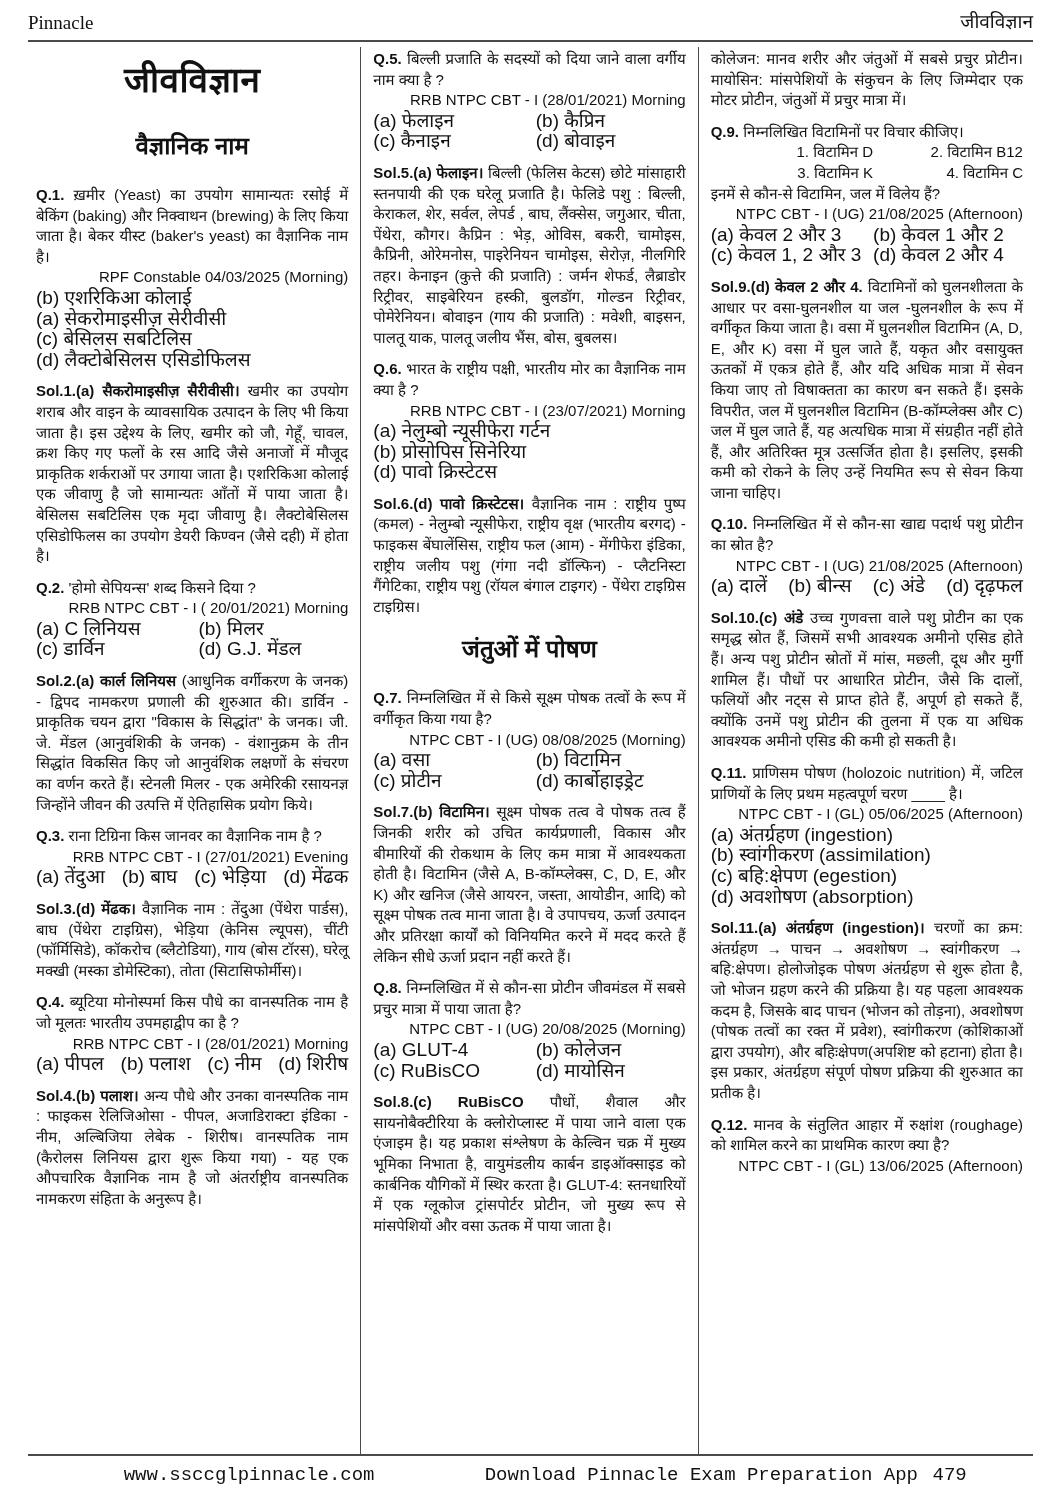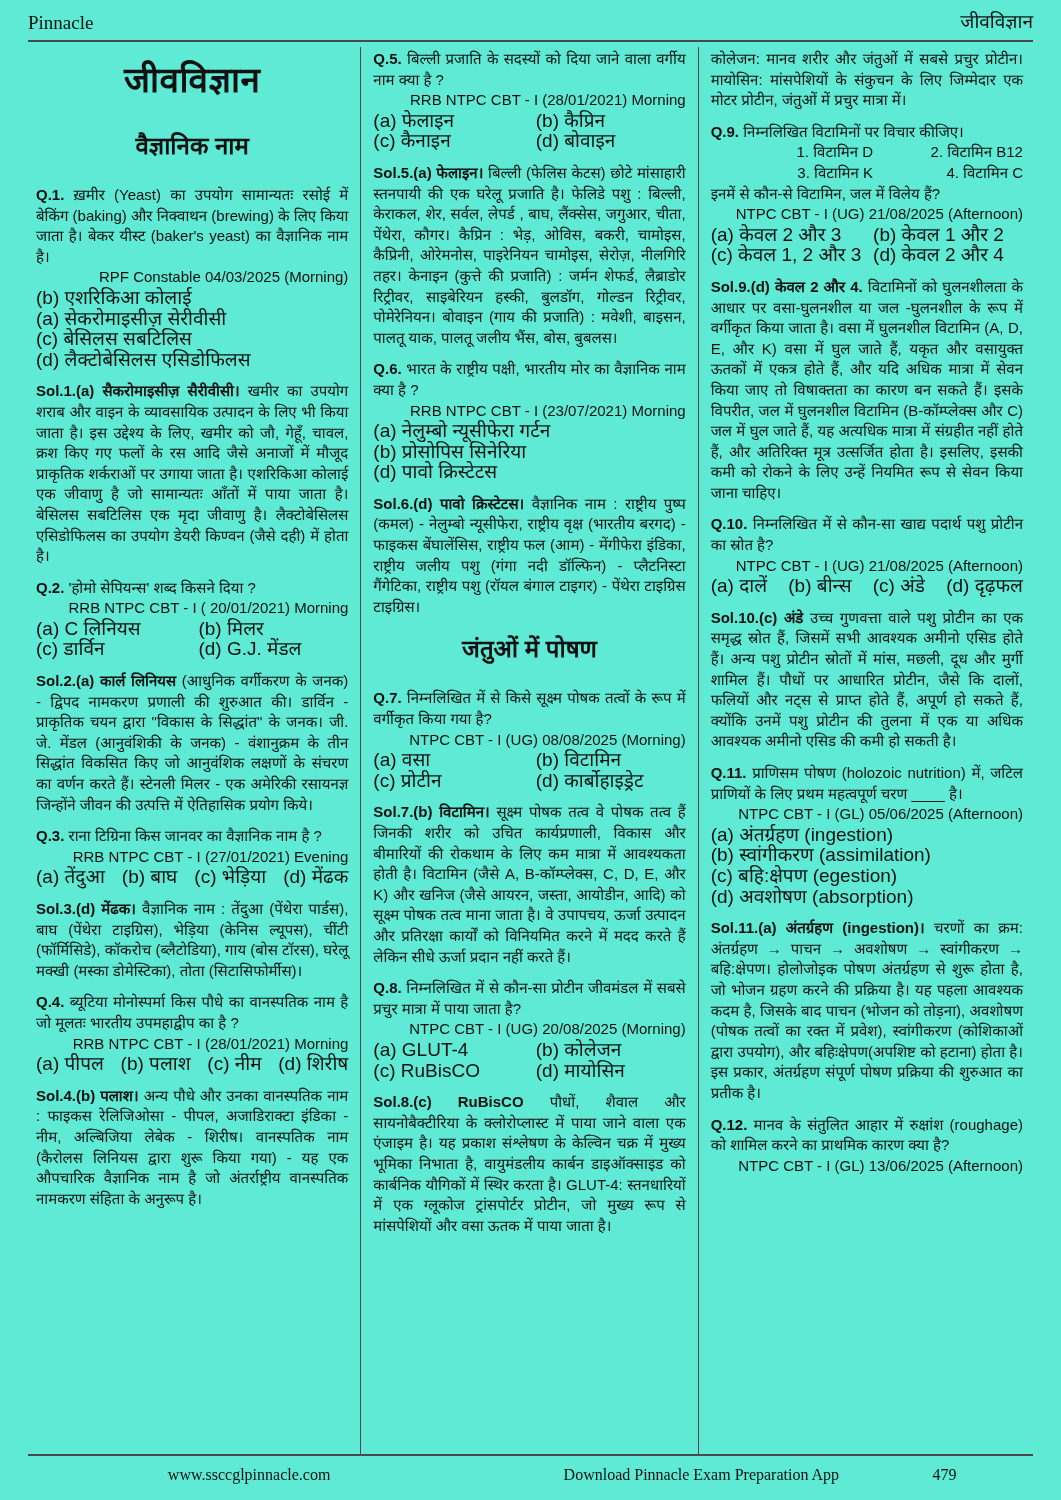--- a/index.html
+++ b/index.html
@@ -1,18 +1,18 @@
 <!DOCTYPE html>
 <html lang="hi"><head>
 <meta charset="utf-8">
 <style>
   * { margin:0; padding:0; box-sizing:border-box; }
   html,body { background:#9a9a9a; }
   .page {
-    width:1061px; height:1500px; margin:0 auto; background:#5eead4;
+    width:1061px; height:1500px; margin:0 auto; background:#ffffff;
     position:relative; overflow:hidden; color:#111;
     font-family:"Liberation Sans", sans-serif;
   }
   .header {
     position:absolute; top:8px; left:28px; right:28px;
     display:flex; justify-content:space-between; align-items:flex-end;
     font-family:"Liberation Serif", serif; font-size:19px;
   }
   .header-rule, .footer-rule {
     position:absolute; left:28px; right:28px; border-top:2px solid #4a4a4a;
@@ -36,21 +36,21 @@
   .options { margin-top:0; }
   .option { font-size:19px; line-height:20.6px; }
   .options-list .option { display:block; }
   .options-grid2 { display:grid; grid-template-columns:52% 48%; }
   .options-inline { display:flex; justify-content:space-between; flex-wrap:wrap; }
   .pair-row { display:grid; grid-template-columns:52% 48%; font-size:15px; line-height:20.6px;text-align:right; }
 
   .footer {
     position:absolute; left:28px; right:28px; bottom:10px; height:30px;
     display:grid; grid-template-columns:44% 46% 10%; align-items:center;
-    font-family:Liberation Serif, serif; font-size:16px;
+    font-family:Liberation Mono, monospace; font-size:19px;
   }
   .footer .site { text-align:center; }
   .footer .app  { text-align:center; }
   .footer .pageno { text-align:left; padding-right:4px; }
 </style>
 </head>
 <body>
 
 <div class="page">
   <div class="header">

